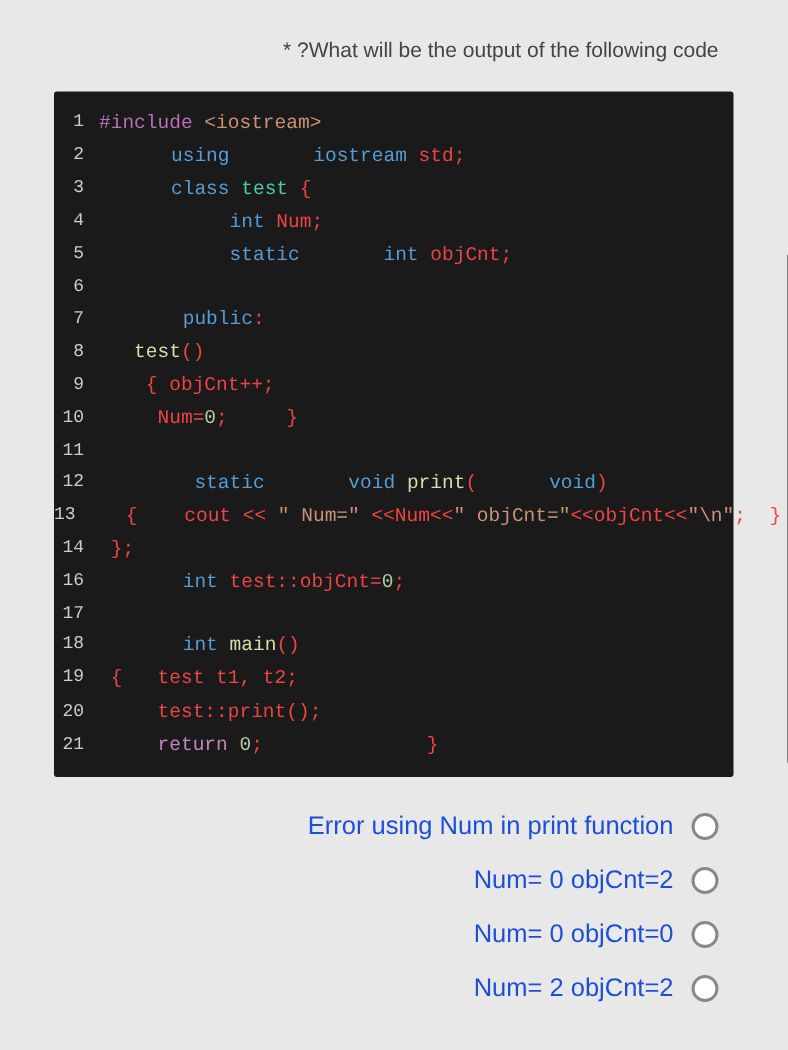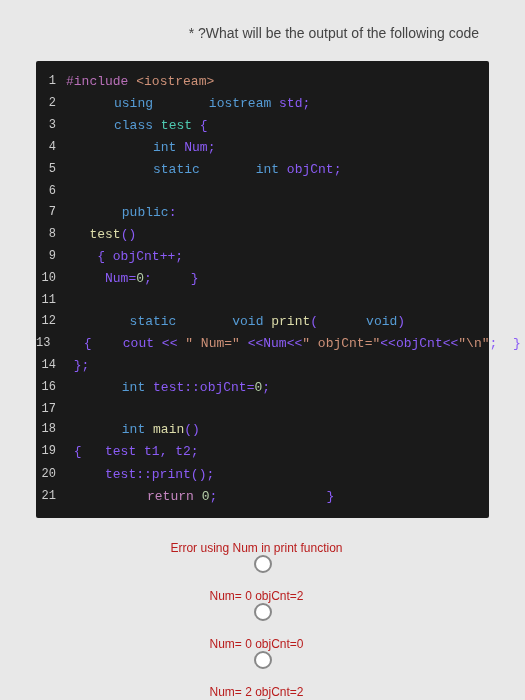--- a/index.html
+++ b/index.html
@@ -39,38 +39,37 @@
       color: #ccc;
       font-size: 12px;
       user-select: none;
     }
     .code-text {
       flex: 1;
       white-space: pre;
     }
     .kw-preproc { color: #b86fb8; text-align: center; }
     .kw-blue { color: #569cd6; margin-left: 48px; }
-    .t-white { color: #8b5cf6; }
+    .t-white { color: #ef4444; }
     .t-yellow { color: #dcdcaa; }
-    .t-purple { color: #c586c0; margin-left: 42px; }
+    .t-purple { color: #c586c0; }
     .t-str { color: #ce9178; }
     .t-num { color: #b5cea8; }
     .t-teal { color: #4ec9b0; }
     .options {
       margin-top: 15px;
       padding: 0 10px;
     }
     .option {
       display: flex;
       justify-content: flex-end;
       align-items: center;
       padding: 8px 0;
-      font-size: 12px;
-      color: #b91c1c;
-      flex-direction: column;
+      font-size: 17px;
+      color: #1d4ed8;
     }
     .option-label {
       margin-right: 12px;
     }
     .radio {
       width: 18px;
       height: 18px;
       border: 2px solid #888;
       border-radius: 50%;
       background: #fff;

